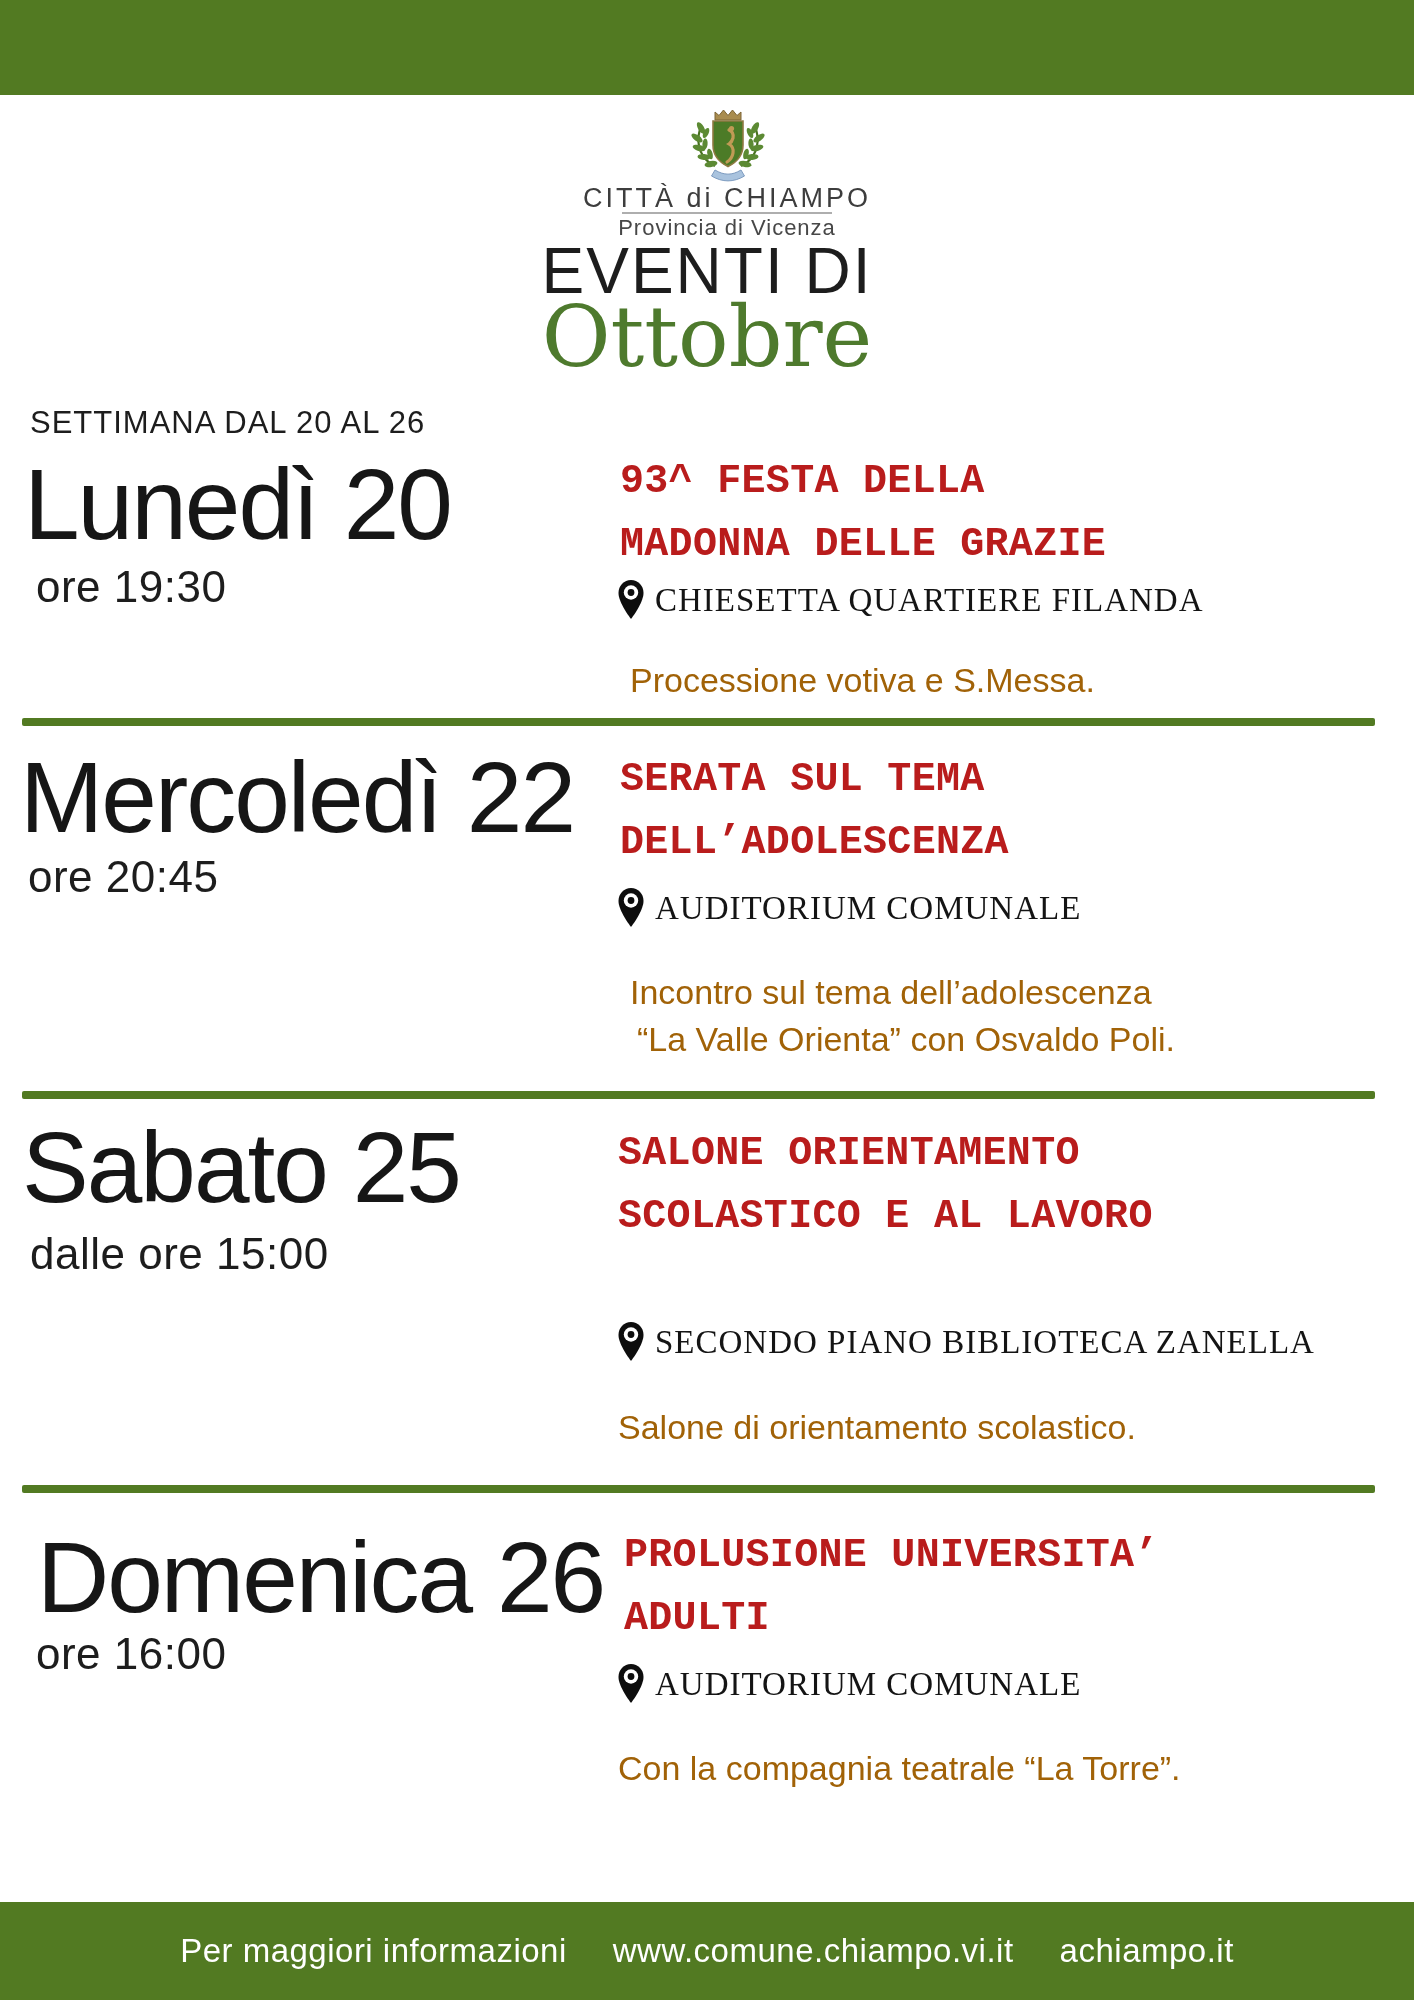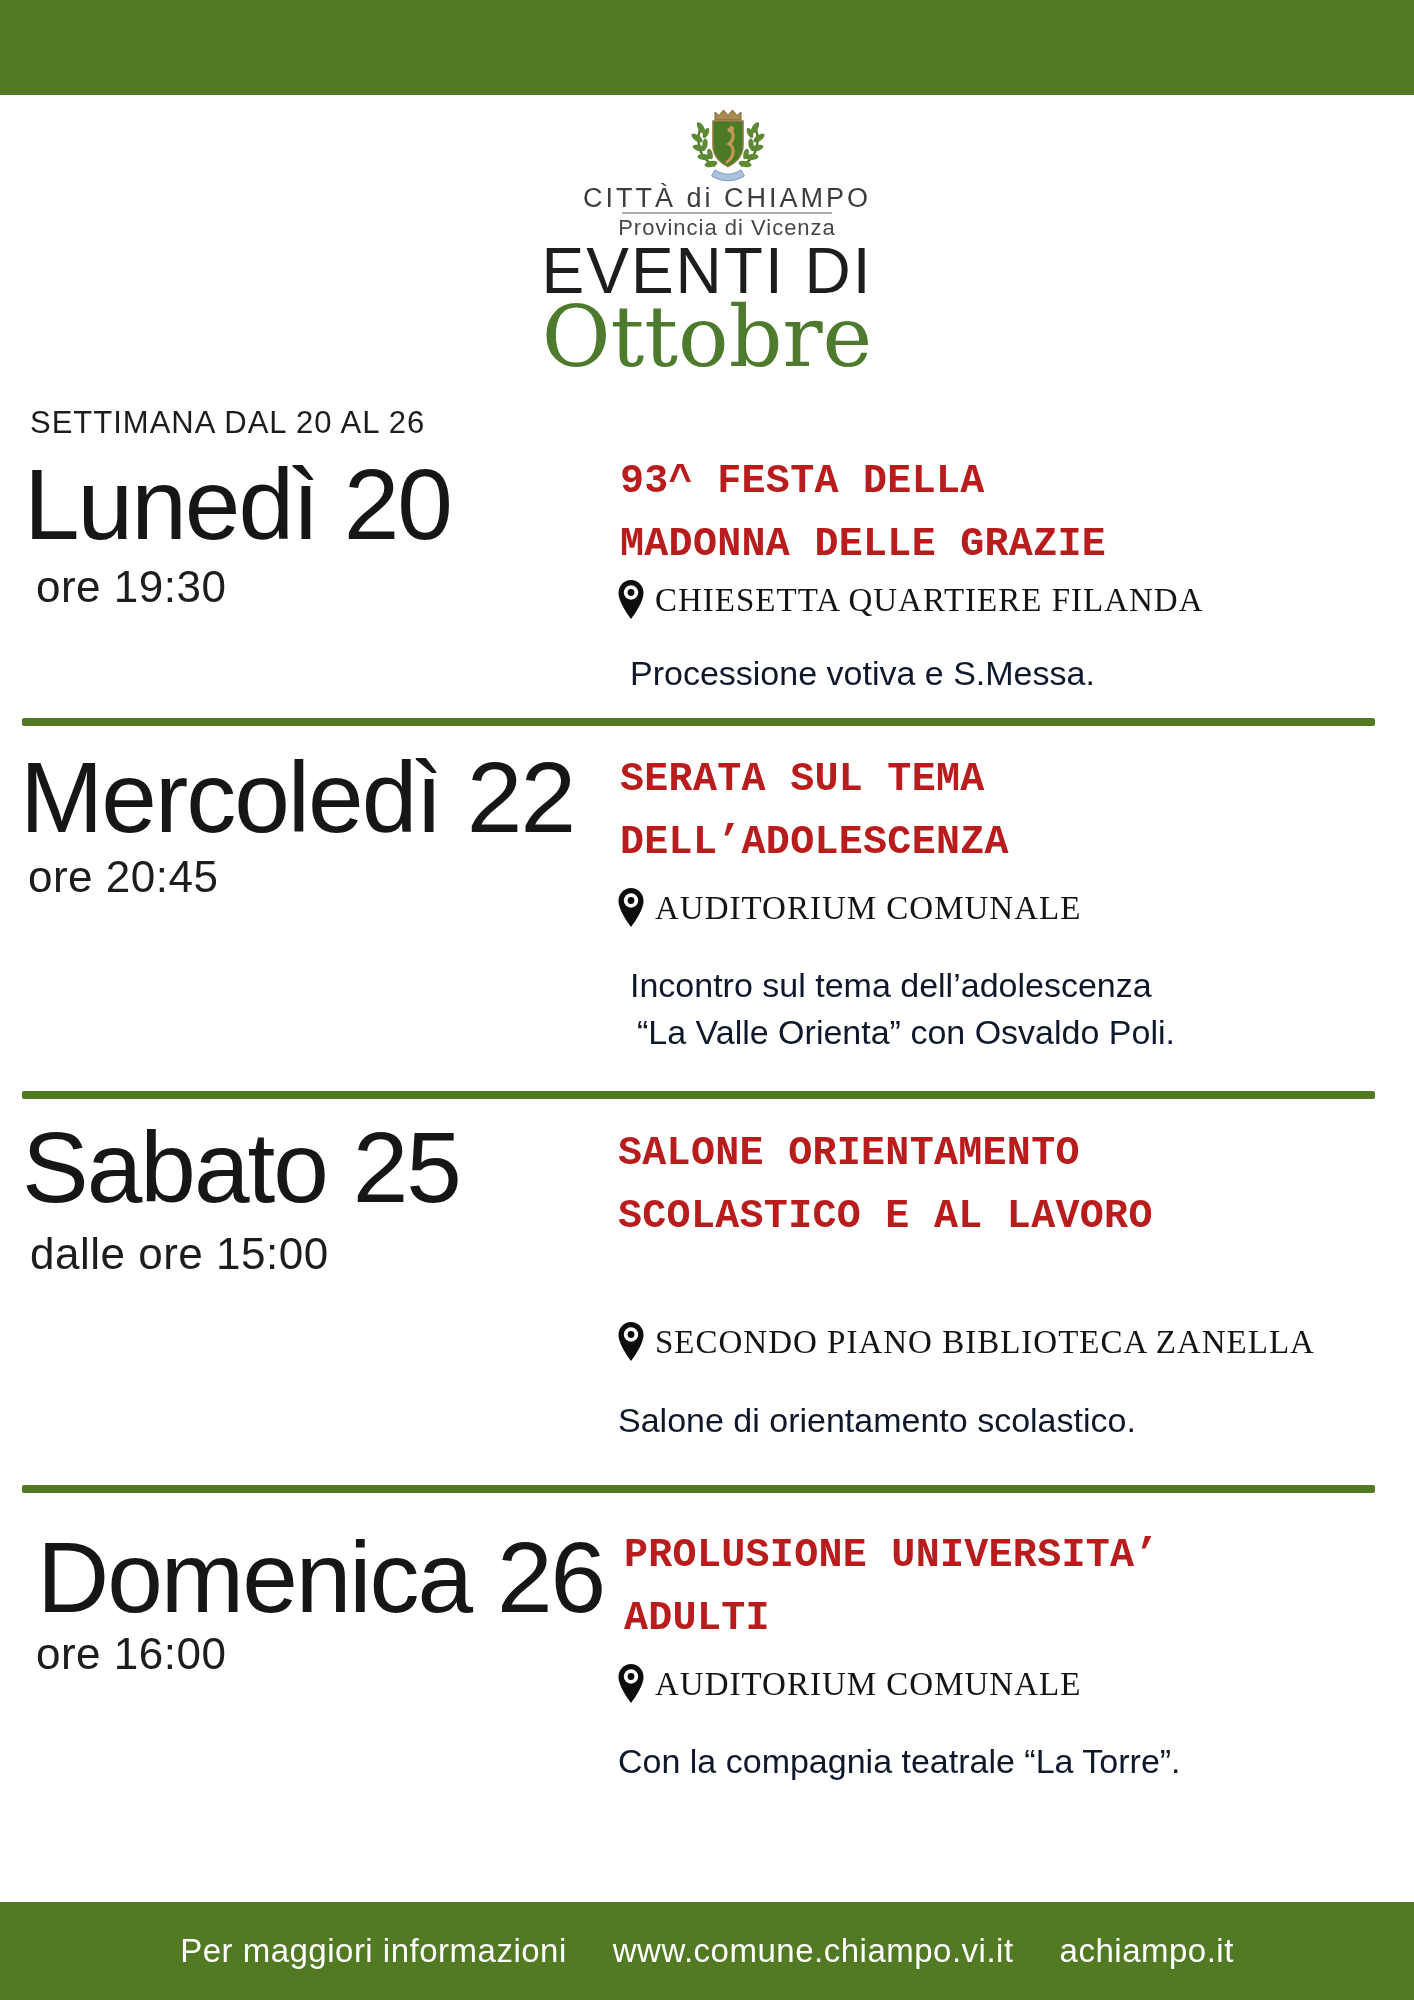--- a/index.html
+++ b/index.html
@@ -46,21 +46,21 @@
   .etitle{
     font-size:40px;line-height:63px;font-weight:700;
     color:#b91c1c;letter-spacing:0.3px;white-space:nowrap;font-family:Liberation Mono, monospace;
   }
   .loc-row{display:flex;align-items:center;gap:9px;text-align:right;}
   .loc-text{
     font-family:"Liberation Serif", serif;
     font-size:33px;letter-spacing:1px;color:#141414;white-space:nowrap;
   }
   .pin{flex:0 0 auto;}
-  .desc{font-size:34px;line-height:47px;color:#0f172a;white-space:nowrap;}
+  .desc{font-size:34px;line-height:47px;color:#a16207;white-space:nowrap;margin-top:7px;}
   .divider{left:22px;width:1353px;height:8px;background:#527a22;border-radius:2px;}
   .footer{
     left:0;top:1902px;width:1414px;height:98px;background:#527a22;
     display:flex;align-items:center;justify-content:center;gap:46px;
   }
   .footer span{
     color:#ffffff;font-size:33px;font-weight:300;letter-spacing:0.5px;white-space:nowrap;
   }
 </style>
 </head>

